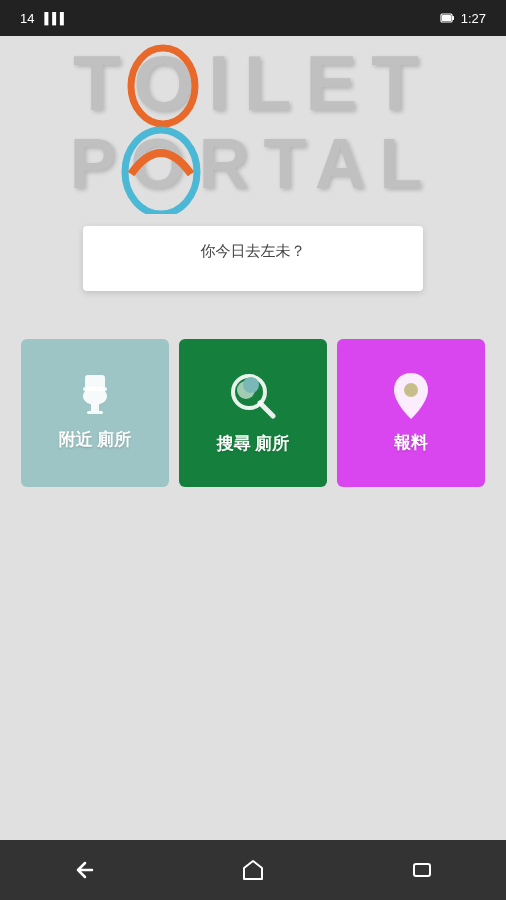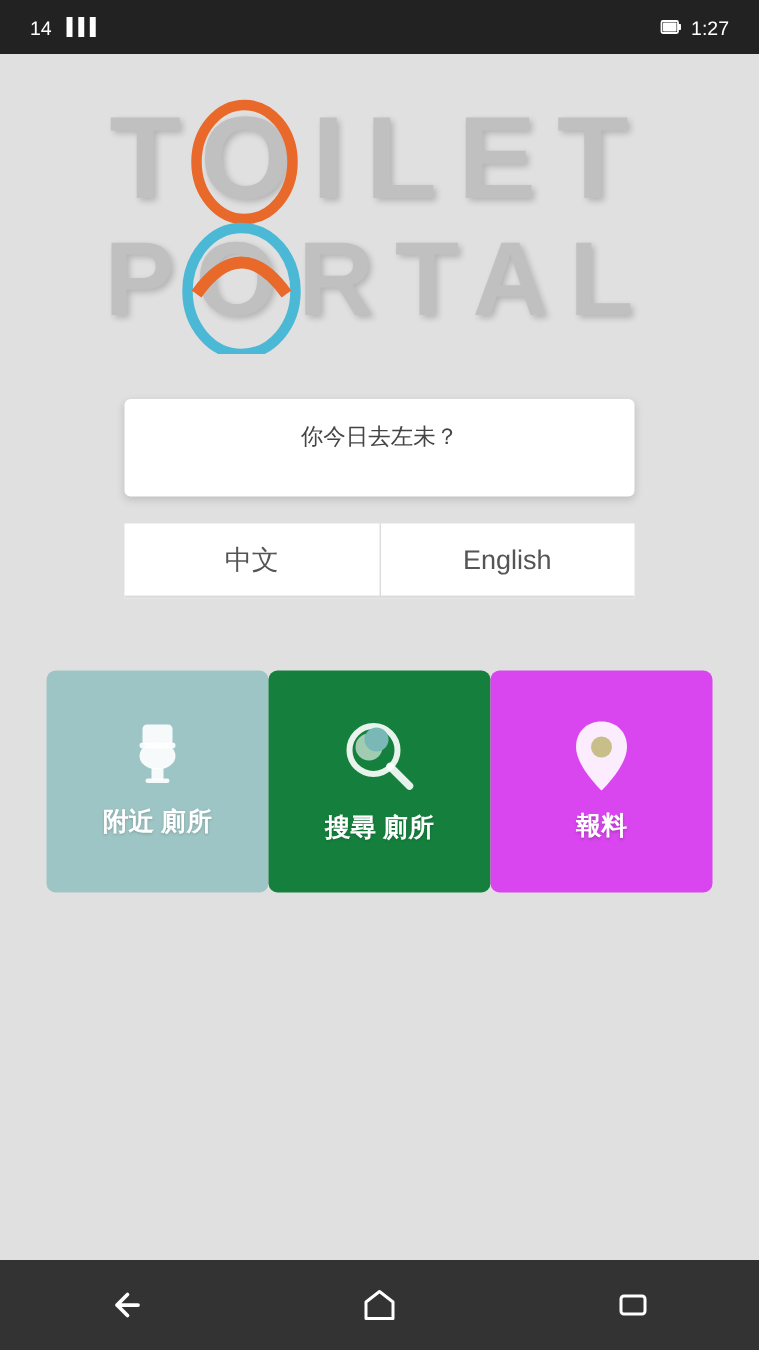--- a/index.html
+++ b/index.html
@@ -44,21 +44,21 @@
       background: #e0e0e0;
       display: flex;
       flex-direction: column;
       align-items: center;
       position: relative;
     }
 
     
     .logo-area {
       width: 100%;
-      padding: 30px 10px 10px;
+      padding: 8px 10px 10px;
       display: flex;
       flex-direction: column;
       align-items: center;
       text-decoration: underline;
     }
 
     .logo-text-container {
       position: relative;
       width: 480px;
       height: 170px;
@@ -103,21 +103,21 @@
       height: 100%;
       pointer-events: none;
     }
 
     
     .card {
       background: white;
       border-radius: 4px;
       width: 340px;
       padding: 16px 18px 18px;
-      margin-top: 20px;
+      margin-top: 2px;
       box-shadow: 0 2px 6px rgba(0,0,0,0.15);
     }
 
     .card-question {
       text-align: center;
       font-size: 15px;
       color: #444;
       margin-bottom: 12px;
     }
 
@@ -174,21 +174,21 @@
       border-bottom: 2px solid #ddd;
     }
 
     .lang-btn:first-child {
       border-right: 1px solid #ddd;
     }
 
     
     .bottom-grid {
       display: flex;
-      gap: 0;
+      gap: 10px;
       margin-top: 48px;
       padding: 0 18px;
     }
 
     .grid-item {
       width: 148px;
       height: 148px;
       border-radius: 6px;
       display: flex;
       flex-direction: column;
@@ -285,24 +285,20 @@
 
         <path d="M 118 130 Q 148 88 178 130" fill="none" stroke="#e8692a" stroke-width="8"></path>
       </svg>
     </div>
   </div>
 
   <div class="card">
     <div class="card-question">你今日去左未？</div>
   </div>
 
-  <div class="lang-buttons">
-    <button class="lang-btn">中文</button>
-    <button class="lang-btn">English</button>
-  </div>
 
   <div class="bottom-grid">
 
     <div class="grid-item grid-item-1">
       <svg class="toilet-icon-svg" viewBox="0 0 36 44">
         <rect x="8" y="1" width="20" height="14" rx="3" fill="white" opacity="0.9"></rect>
         <rect x="6" y="13" width="24" height="4" rx="2" fill="white" opacity="0.9"></rect>
         <ellipse cx="18" cy="22" rx="12" ry="9" fill="white" opacity="0.9"></ellipse>
         <rect x="14" y="30" width="8" height="8" rx="1" fill="white" opacity="0.9"></rect>
         <rect x="10" y="37" width="16" height="3" rx="1.5" fill="white" opacity="0.9"></rect>

